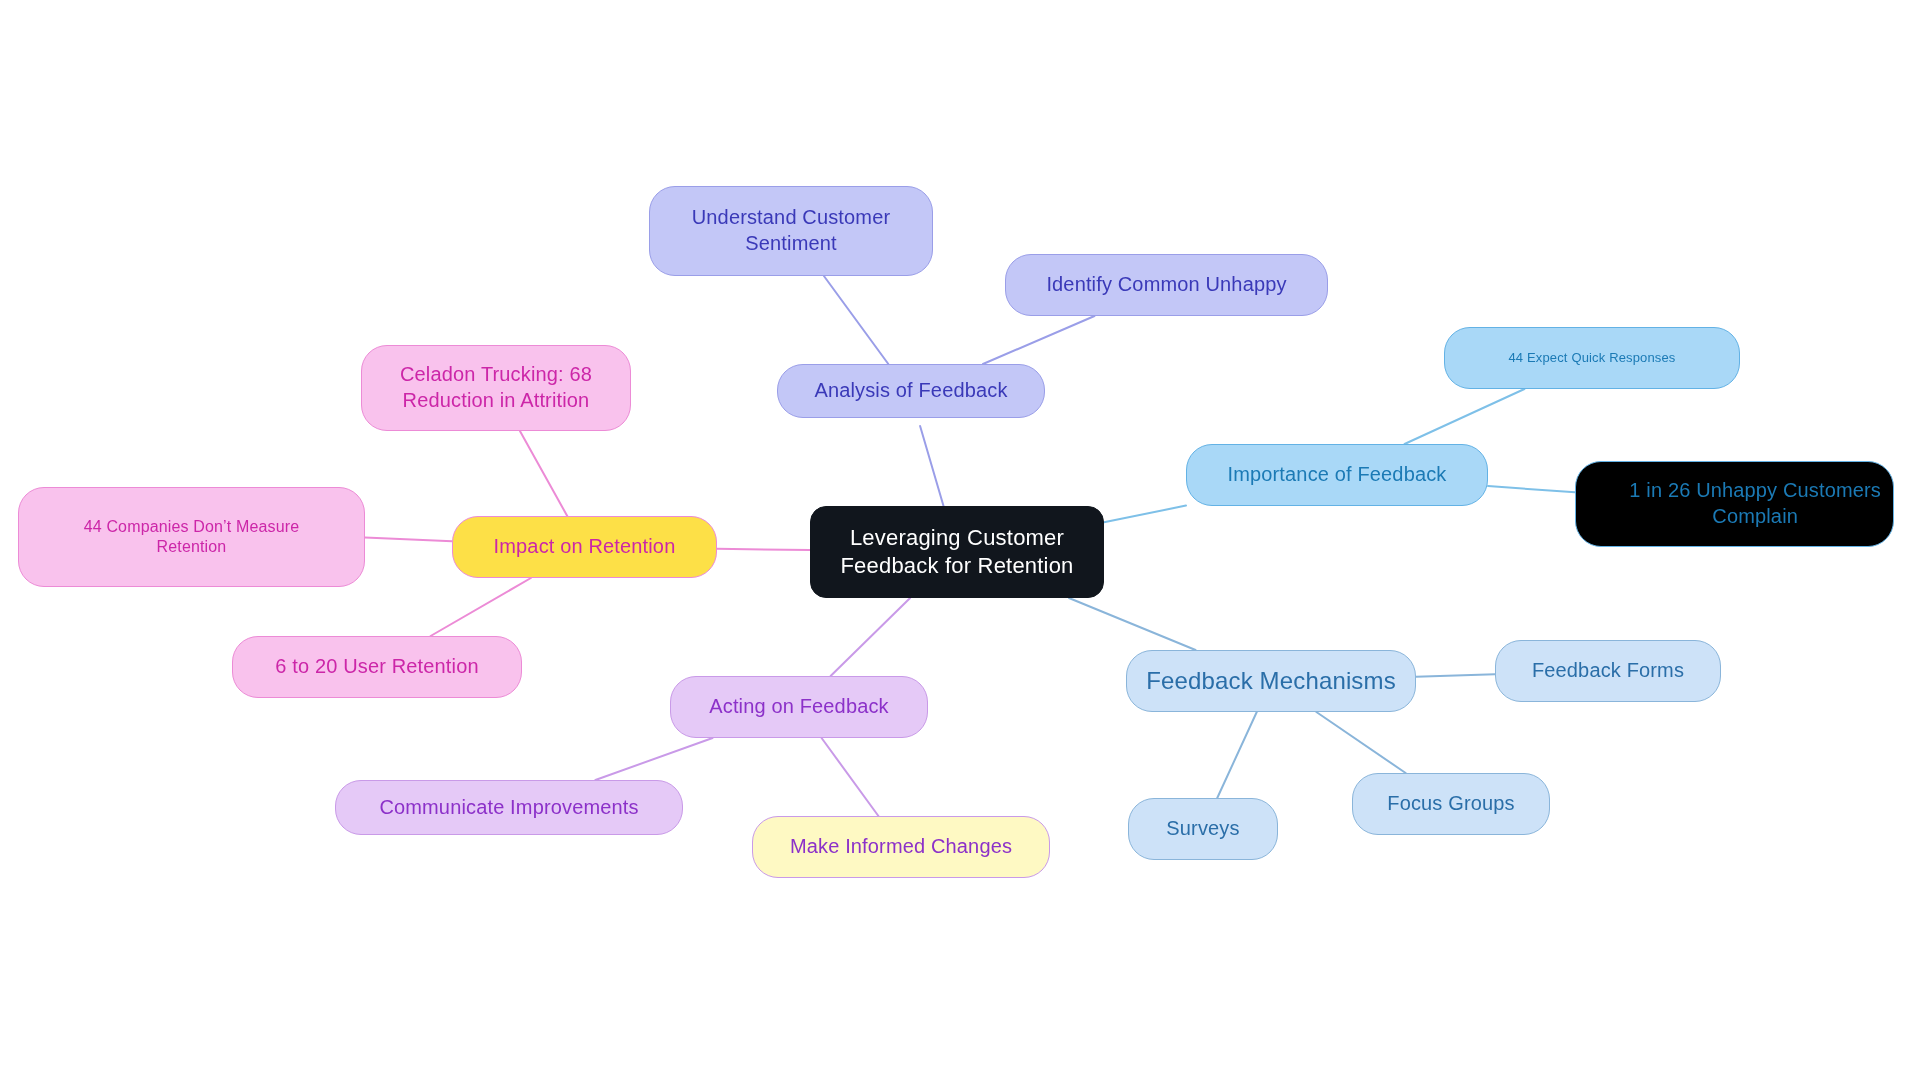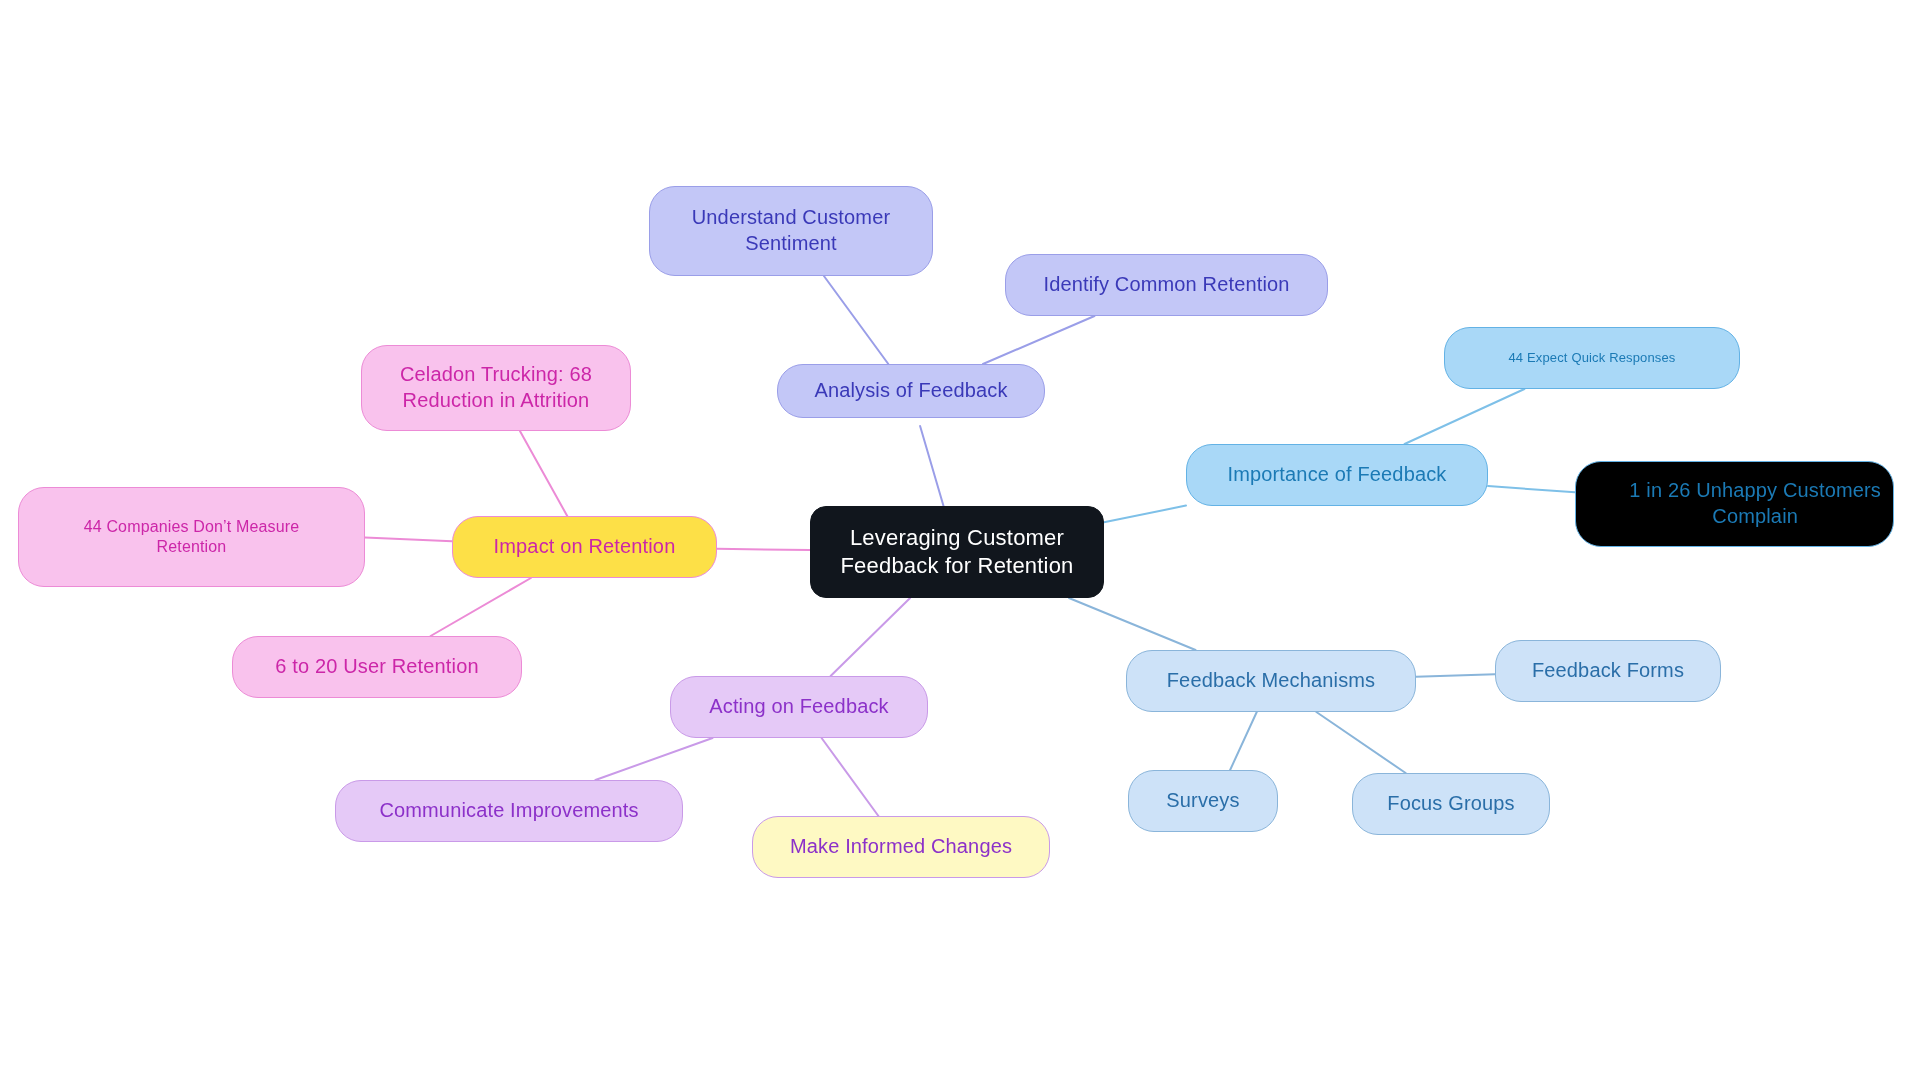--- a/index.html
+++ b/index.html
@@ -69,31 +69,31 @@
       <line x1="567.2452830188679" y1="516" x2="519.933962264151" y2="431" stroke="#ec8bd6" stroke-width="2" stroke-linecap="round"></line>
       <line x1="452" y1="541.2684478371501" x2="365" y2="537.5050890585242" stroke="#ec8bd6" stroke-width="2" stroke-linecap="round"></line>
       <line x1="530.8958333333334" y1="578" x2="430.6041666666667" y2="636" stroke="#ec8bd6" stroke-width="2" stroke-linecap="round"></line>
     </svg>
   <div id="node-layer">
       <div class="node root" style="left: 810px; top: 506px; width: 294px; height: 92px; background: rgb(17, 22, 29); color: rgb(255, 255, 255); border-color: rgb(17, 22, 29); font-size: 22px;"><span>Leveraging Customer
 Feedback for Retention</span></div>
       <div class="node" style="left: 777px; top: 364px; width: 268px; height: 54px; background: rgb(195, 199, 247); color: rgb(58, 57, 184); border-color: rgb(154, 158, 232); font-size: 20px;"><span>Analysis of Feedback</span></div>
       <div class="node" style="left: 649px; top: 186px; width: 284px; height: 90px; background: rgb(195, 199, 247); color: rgb(58, 57, 184); border-color: rgb(154, 158, 232); font-size: 20px;"><span>Understand Customer
 Sentiment</span></div>
-      <div class="node" style="left: 1005px; top: 254px; width: 323px; height: 62px; background: rgb(195, 199, 247); color: rgb(58, 57, 184); border-color: rgb(154, 158, 232); font-size: 20px;"><span>Identify Common Retention</span></div>
+      <div class="node" style="left: 1005px; top: 254px; width: 323px; height: 62px; background: rgb(195, 199, 247); color: rgb(58, 57, 184); border-color: rgb(154, 158, 232); font-size: 20px;"><span>Identify Common Unhappy</span></div>
       <div class="node" style="left: 1186px; top: 444px; width: 302px; height: 62px; background: rgb(169, 216, 247); color: rgb(27, 122, 181); border-color: rgb(99, 178, 229); font-size: 20px;"><span>Importance of Feedback</span></div>
       <div class="node" style="left: 1444px; top: 327px; width: 296px; height: 62px; background: rgb(169, 216, 247); color: rgb(27, 122, 181); border-color: rgb(99, 178, 229); font-size: 13px;"><span>44 Expect Quick Responses</span></div>
       <div class="node" style="left: 1575px; top: 461px; width: 319px; height: 86px; background: #000000; color: rgb(27, 122, 181); border-color: rgb(99, 178, 229); font-size: 20px; justify-content: flex-end;"><span>1 in 26 Unhappy Customers
 Complain</span></div>
-      <div class="node" style="left: 1126px; top: 650px; width: 290px; height: 62px; background: rgb(205, 226, 248); color: rgb(42, 110, 168); border-color: rgb(138, 181, 218); font-size: 20px;"><span>Feedback Mechanisms</span></div>
+      <div class="node" style="left: 1126px; top: 650px; width: 290px; height: 62px; background: rgb(205, 226, 248); color: rgb(42, 110, 168); border-color: rgb(138, 181, 218); font-size: 24px;"><span>Feedback Mechanisms</span></div>
       <div class="node" style="left: 1495px; top: 640px; width: 226px; height: 62px; background: rgb(205, 226, 248); color: rgb(42, 110, 168); border-color: rgb(138, 181, 218); font-size: 20px;"><span>Feedback Forms</span></div>
       <div class="node" style="left: 1352px; top: 773px; width: 198px; height: 62px; background: rgb(205, 226, 248); color: rgb(42, 110, 168); border-color: rgb(138, 181, 218); font-size: 20px;"><span>Focus Groups</span></div>
-      <div class="node" style="left: 1128px; top: 770px; width: 150px; height: 62px; background: rgb(205, 226, 248); color: rgb(42, 110, 168); border-color: rgb(138, 181, 218); font-size: 20px;"><span>Surveys</span></div>
+      <div class="node" style="left: 1128px; top: 798px; width: 150px; height: 62px; background: rgb(205, 226, 248); color: rgb(42, 110, 168); border-color: rgb(138, 181, 218); font-size: 20px;"><span>Surveys</span></div>
       <div class="node" style="left: 670px; top: 676px; width: 258px; height: 62px; background: rgb(229, 201, 247); color: rgb(140, 49, 201); border-color: rgb(201, 154, 232); font-size: 20px;"><span>Acting on Feedback</span></div>
-      <div class="node" style="left: 335px; top: 780px; width: 348px; height: 62px; background: rgb(229, 201, 247); color: rgb(140, 49, 201); border-color: rgb(201, 154, 232); font-size: 20px; text-align: center;"><span>Communicate Improvements</span></div>
+      <div class="node" style="left: 335px; top: 780px; width: 348px; height: 55px; background: rgb(229, 201, 247); color: rgb(140, 49, 201); border-color: rgb(201, 154, 232); font-size: 20px; text-align: center;"><span>Communicate Improvements</span></div>
       <div class="node" style="left: 752px; top: 816px; width: 298px; height: 62px; background: #fef9c3; color: rgb(140, 49, 201); border-color: rgb(201, 154, 232); font-size: 20px;"><span>Make Informed Changes</span></div>
       <div class="node" style="left: 452px; top: 516px; width: 265px; height: 62px; background: #fde047; color: rgb(204, 38, 168); border-color: rgb(236, 139, 214); font-size: 20px;"><span>Impact on Retention</span></div>
       <div class="node" style="left: 361px; top: 345px; width: 270px; height: 86px; background: rgb(249, 194, 237); color: rgb(204, 38, 168); border-color: rgb(236, 139, 214); font-size: 20px;"><span>Celadon Trucking: 68
 Reduction in Attrition</span></div>
       <div class="node" style="left: 18px; top: 487px; width: 347px; height: 100px; background: rgb(249, 194, 237); color: rgb(204, 38, 168); border-color: rgb(236, 139, 214); font-size: 16px;"><span>44 Companies Don’t Measure
 Retention</span></div>
       <div class="node" style="left: 232px; top: 636px; width: 290px; height: 62px; background: rgb(249, 194, 237); color: rgb(204, 38, 168); border-color: rgb(236, 139, 214); font-size: 20px; text-align: center;"><span>6 to 20 User Retention</span></div>
     </div>
 </div>
 

